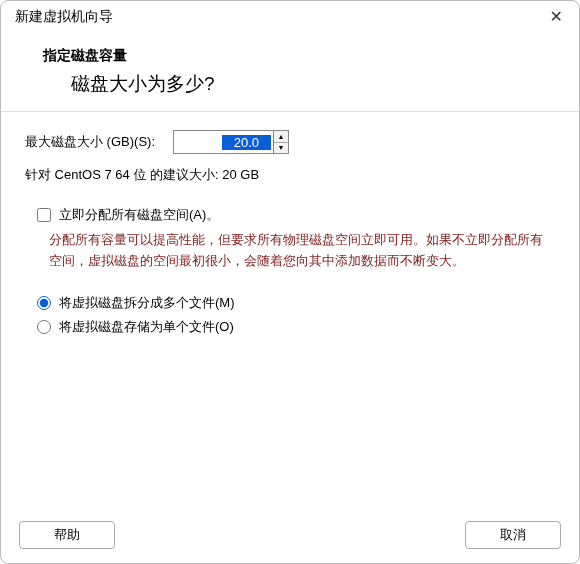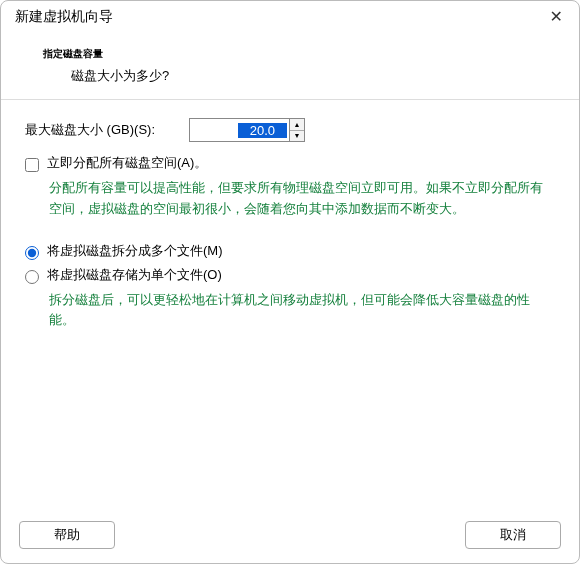--- a/index.html
+++ b/index.html
@@ -33,42 +33,41 @@
       line-height: 1;
       color: #333;
       cursor: default;
       padding: 2px 4px;
     }
     .header-section {
       padding: 14px 30px 14px 42px;
     }
     .header-title {
       font-weight: bold;
-      font-size: 10px;
+      font-size: 14px;
       margin-bottom: 6px;
     }
     .header-subtitle {
       margin-left: 28px;
-      font-size: 13px;
+      font-size: 19px;
     }
     .divider {
       border: none;
       border-top: 1px solid #ddd;
       margin: 0;
     }
     .body-section {
       flex: 1;
       padding: 18px 24px 10px 24px;
       overflow: auto;
     }
     .field-row {
       display: flex;
       align-items: center;
       margin-bottom: 12px;
-      gap: 16px;
     }
     .field-label {
       margin-right: 8px;
     }
     .spin-wrap {
       display: flex;
       align-items: stretch;
       margin-left: 10px;
     }
     .input-display {
@@ -104,34 +103,35 @@
       background: #f3f3f3;
       border: none;
       cursor: default;
     }
     .spin-btn:first-child { border-bottom: 1px solid #aaa; }
     .hint-text {
       margin-bottom: 22px;
     }
     .checkbox-row, .radio-row {
       display: flex;
-      align-items: flex-end;
+      align-items: flex-start;
       margin-bottom: 6px;
+      margin-left: 12px;
     }
     .checkbox-row input, .radio-row input {
       margin-right: 8px;
       margin-top: 2px;
       width: 14px;
       height: 14px;
       accent-color: #0a5fd6;
     }
     .desc-text {
       margin: 2px 0 22px 24px;
       line-height: 1.6;
-      color: #15803d;
+      color: #7f1d1d;
     }
     .radio-group {
       margin-top: 4px;
     }
     .footer {
       padding: 10px 18px 14px 18px;
       display: flex;
       align-items: center;
       gap: 8px;
     }
@@ -174,37 +174,37 @@
         <div class="input-display">
           <span class="sel">20.0</span>
         </div>
         <div class="spin-buttons">
           <button class="spin-btn">▲</button>
           <button class="spin-btn">▼</button>
         </div>
       </div>
     </div>
 
+    <div class="hint-text">针对 CentOS 7 64 位 的建议大小: 20 GB</div>
 
     <div class="checkbox-row">
       <input type="checkbox" style="">
       <label>立即分配所有磁盘空间(A)。</label>
     </div>
     <div class="desc-text">分配所有容量可以提高性能，但要求所有物理磁盘空间立即可用。如果不立即分配所有空间，虚拟磁盘的空间最初很小，会随着您向其中添加数据而不断变大。</div>
 
     <div class="radio-group">
       <div class="radio-row">
         <input type="radio" name="diskstore" checked="" style="">
         <label>将虚拟磁盘拆分成多个文件(M)</label>
       </div>
       <div class="radio-row">
         <input type="radio" name="diskstore" style="">
         <label>将虚拟磁盘存储为单个文件(O)</label>
       </div>
-      <div class="desc-text">拆分磁盘后，可以更轻松地在计算机之间移动虚拟机，但可能会降低大容量磁盘的性能。</div>
     </div>
   </div>
 
   <div class="footer">
     <button class="btn">帮助</button>
     <div class="spacer"></div>
     <button class="btn">取消</button>
   </div>
 </div>
 

